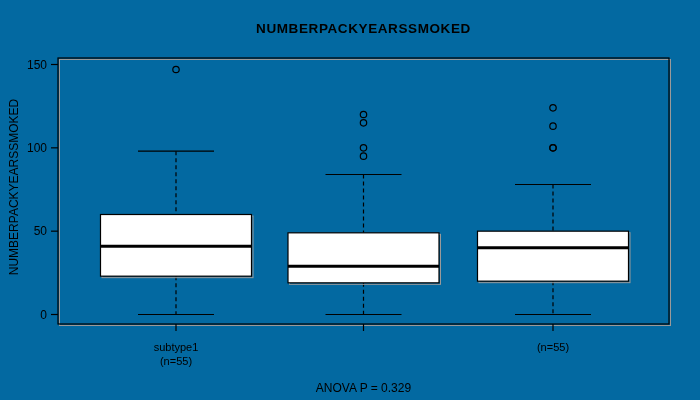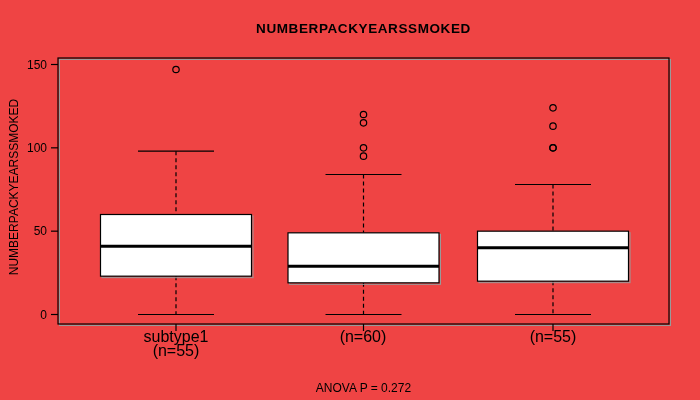--- a/index.html
+++ b/index.html
@@ -2,34 +2,34 @@
 <html><head>
 <meta charset="utf-8">
 <style>
   html, body {
     margin: 0; padding: 0;
     width: 700px; height: 400px;
     background: #ffffff;
     font-family: "Liberation Sans", sans-serif;
     overflow: hidden;
   }
-  .figure { position: relative; width: 700px; height: 400px; background: #ef4444; }
+  .figure { position: relative; width: 700px; height: 400px; background: #0369a1; }
   .chart-title {
     position: absolute; left: 58px; top: 21px; width: 611px;
     text-align: center; font-size: 13.5px; font-weight: bold;
     letter-spacing: 0.6px; color: #000; white-space: nowrap;
   }
   svg.plot { position: absolute; left: 0; top: 0; }
   svg.plot text {
     font-family: "Liberation Sans", sans-serif;
     fill: #000;
   }
   .x-group-label {
-    position: absolute; top: 330px; width: 150px;
-    text-align: center; font-size: 16px; line-height: 13.5px; color: #000;
+    position: absolute; top: 341px; width: 150px;
+    text-align: center; font-size: 11px; line-height: 13.5px; color: #000;
   }
   .x-group-label.g0 { left: 101px; }
   .x-group-label.g1 { left: 288px; }
   .x-group-label.g2 { left: 478px; }
   .anova-label {
     position: absolute; left: 58px; top: 381px; width: 611px;
     text-align: center; font-size: 12px; color: #000;
   }
 </style>
 </head>
@@ -90,21 +90,20 @@
         <circle cx="553" cy="147.83333333333331" r="3.2" fill="none" stroke="#000000" stroke-width="1.2"></circle>
         <circle cx="553" cy="147.83333333333331" r="3.2" fill="none" stroke="#000000" stroke-width="1.2"></circle>
       </g>
     </svg>
 
   <div class="x-group-label g0">
     <div>subtype1</div>
     <div>(n=55)</div>
   </div>
   <div class="x-group-label g1">
-    <div>(n=60)</div>
   </div>
   <div class="x-group-label g2">
     <div>(n=55)</div>
   </div>
 
-  <div class="anova-label">ANOVA P = 0.272</div>
+  <div class="anova-label">ANOVA P = 0.329</div>
 
 </div>
 
 </body></html>

